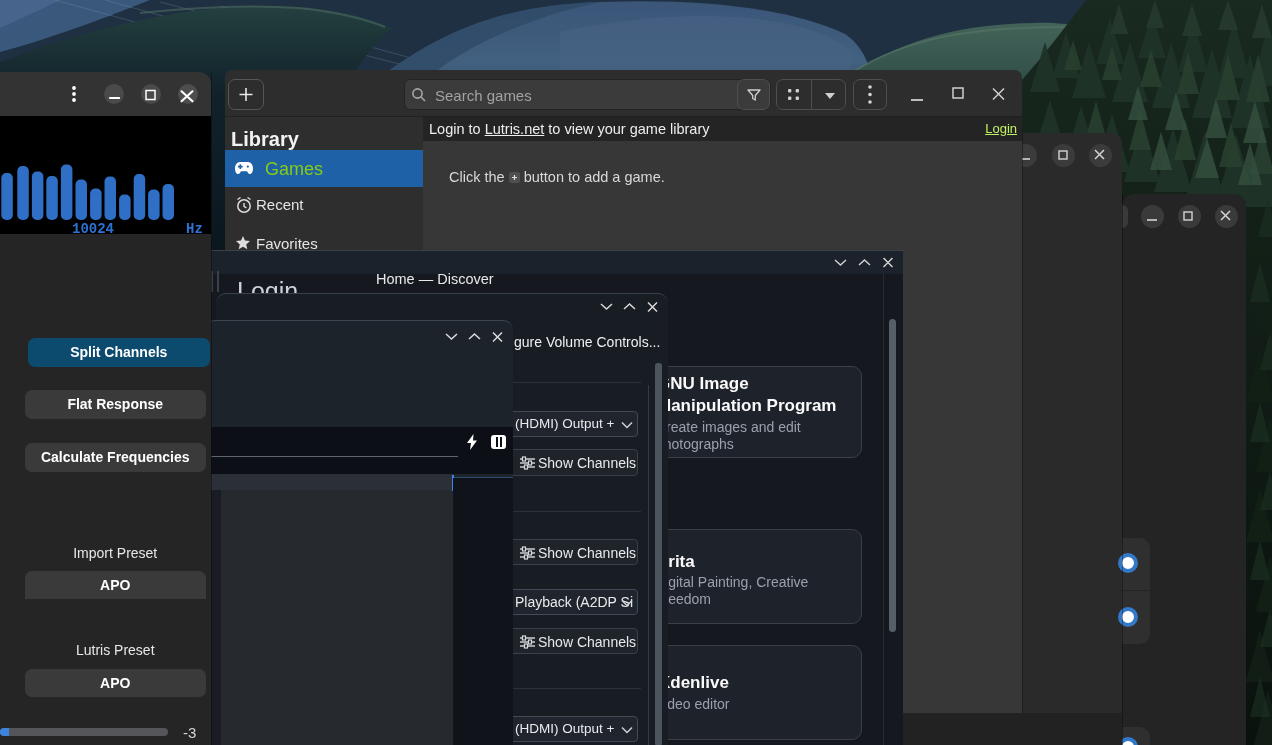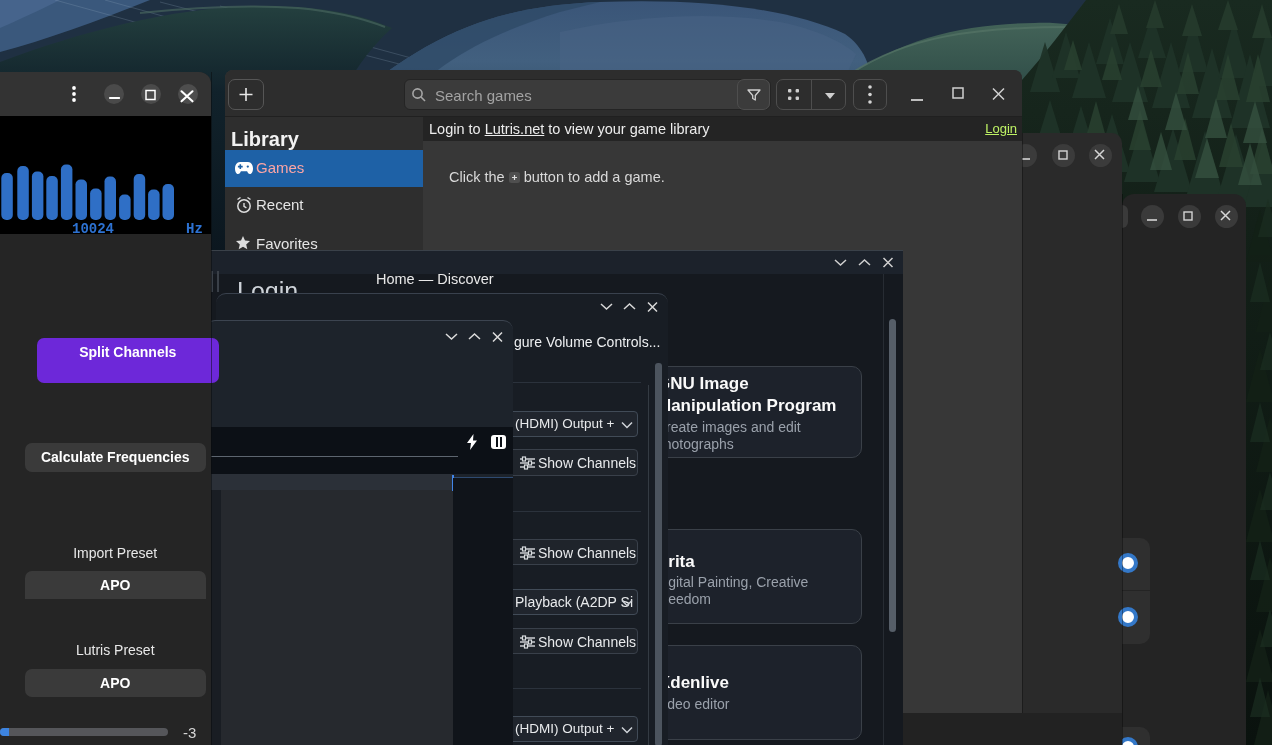--- a/index.html
+++ b/index.html
@@ -221,21 +221,21 @@
   </svg>
 
   <div class="abs" style="left:0;top:47px;width:198px;height:596px;background:#2e2e2e;"></div>
   <div class="abs" style="left:6px;top:58px;color:#f2f2f2;font-size:20px;font-weight:bold;">Library</div>
   <div class="abs" style="left:0;top:80px;width:198px;height:37px;background:#1e61a6;"></div>
   <svg class="abs" style="left:9px;top:90px;" width="20" height="16" viewBox="0 0 20 16">
     <path d="M6,2 h8 c3.2,0 5,3.2 5,6.5 c0,2.8 -1.1,5.5 -3,5.5 c-1.5,0 -2.3,-1.5 -2.9,-2.8 h-6.2 c-0.6,1.3 -1.4,2.8 -2.9,2.8 c-1.9,0 -3,-2.7 -3,-5.5 c0,-3.3 1.8,-6.5 5,-6.5 z" fill="#fff"></path>
     <path d="M5.5,4.2 h1.6 v1.6 h1.6 v1.6 H7.1 v1.6 H5.5 V7.4 H3.9 V5.8 h1.6 z" fill="#1e61a6"></path>
     <circle cx="13.8" cy="6.6" r="1.15" fill="#1e61a6"></circle>
   </svg>
-  <div class="abs" style="left:31px;top:89px;color:#fca5a5;font-size:15px;">Games</div>
+  <div class="abs" style="left:40px;top:89px;color:#84cc16;font-size:18px;">Games</div>
   <svg class="abs" style="left:10px;top:126px;" width="18" height="18" viewBox="0 0 18 18">
     <circle cx="9" cy="10" r="6.2" fill="none" stroke="#dddddd" stroke-width="1.5"></circle>
     <path d="M9,7 v3.4 l2.4,1.4" fill="none" stroke="#dddddd" stroke-width="1.4"></path>
     <path d="M2.5,3.5 l3,-2 M15.5,3.5 l-3,-2" stroke="#dddddd" stroke-width="1.5"></path>
   </svg>
   <div class="abs" style="left:31px;top:126px;color:#e4e4e4;font-size:15px;">Recent</div>
   <svg class="abs" style="left:10px;top:165px;" width="16" height="16" viewBox="0 0 16 16">
     <path d="M8,1 l2,4.6 5,0.5 -3.8,3.3 1.1,4.9 L8,11.7 3.7,14.3 4.8,9.4 1,6.1 6,5.6 Z" fill="#dddddd"></path>
   </svg>
   <div class="abs" style="left:31px;top:165px;color:#e4e4e4;font-size:15px;">Favorites</div>
@@ -423,21 +423,22 @@
       <rect x="104.5" y="60.5" width="11.5" height="43.5" rx="5"></rect>
       <rect x="119.1" y="78.5" width="11.5" height="25.5" rx="5"></rect>
       <rect x="133.7" y="58" width="11.5" height="46" rx="5"></rect>
       <rect x="148.1" y="73.5" width="11.5" height="30.5" rx="5"></rect>
       <rect x="162.5" y="68" width="11.5" height="36" rx="5"></rect>
     </g>
     <text x="72" y="117" fill="#2d72d2" font-family="Liberation Mono, monospace" font-size="14" font-weight="bold">10024</text>
     <text x="186" y="117" fill="#2d72d2" font-family="Liberation Mono, monospace" font-size="14" font-weight="bold">Hz</text>
   </svg>
 
-  <div class="abs" style="left:51px;top:266px;width:181.5px;height:45px;background:#6d28d9;border-radius:7px;color:#fff;font-weight:bold;font-size:14px;text-align:center;line-height:29px;">Split Channels</div>
+  <div class="abs" style="left:42px;top:266px;width:181.5px;height:29px;background:#0c4a6e;border-radius:7px;color:#fff;font-weight:bold;font-size:14px;text-align:center;line-height:29px;">Split Channels</div>
+  <div class="abs" style="left:38.5px;top:318px;width:181.5px;height:29px;background:#3a3a3a;border-radius:7px;color:#fff;font-weight:bold;font-size:14px;text-align:center;line-height:29px;">Flat Response</div>
   <div class="abs" style="left:38.5px;top:371px;width:181.5px;height:29px;background:#3a3a3a;border-radius:7px;color:#fff;font-weight:bold;font-size:14px;text-align:center;line-height:29px;">Calculate Frequencies</div>
   <div class="abs" style="left:38.5px;top:473px;width:181.5px;text-align:center;color:#e8e8e8;font-size:14px;">Import Preset</div>
   <div class="abs" style="left:38.5px;top:499px;width:181.5px;height:28px;background:#3a3a3a;border-radius:7px 7px 0 0;color:#fff;font-weight:bold;font-size:14px;text-align:center;line-height:28px;">APO</div>
   <div class="abs" style="left:38.5px;top:570px;width:181.5px;text-align:center;color:#e8e8e8;font-size:14px;">Lutris Preset</div>
   <div class="abs" style="left:38.5px;top:596.5px;width:181.5px;height:28px;background:#3a3a3a;border-radius:7px;color:#fff;font-weight:bold;font-size:14px;text-align:center;line-height:28px;">APO</div>
 
   <div class="abs" style="left:14px;top:656px;width:167.5px;height:7.5px;background:#55565a;border-radius:4px;"></div>
   <div class="abs" style="left:14px;top:656px;width:9px;height:7.5px;background:#3d84e0;border-radius:4px 0 0 4px;"></div>
   <div class="abs" style="left:197px;top:652px;color:#d5d5d5;font-size:15px;">-3</div>
 </div>

